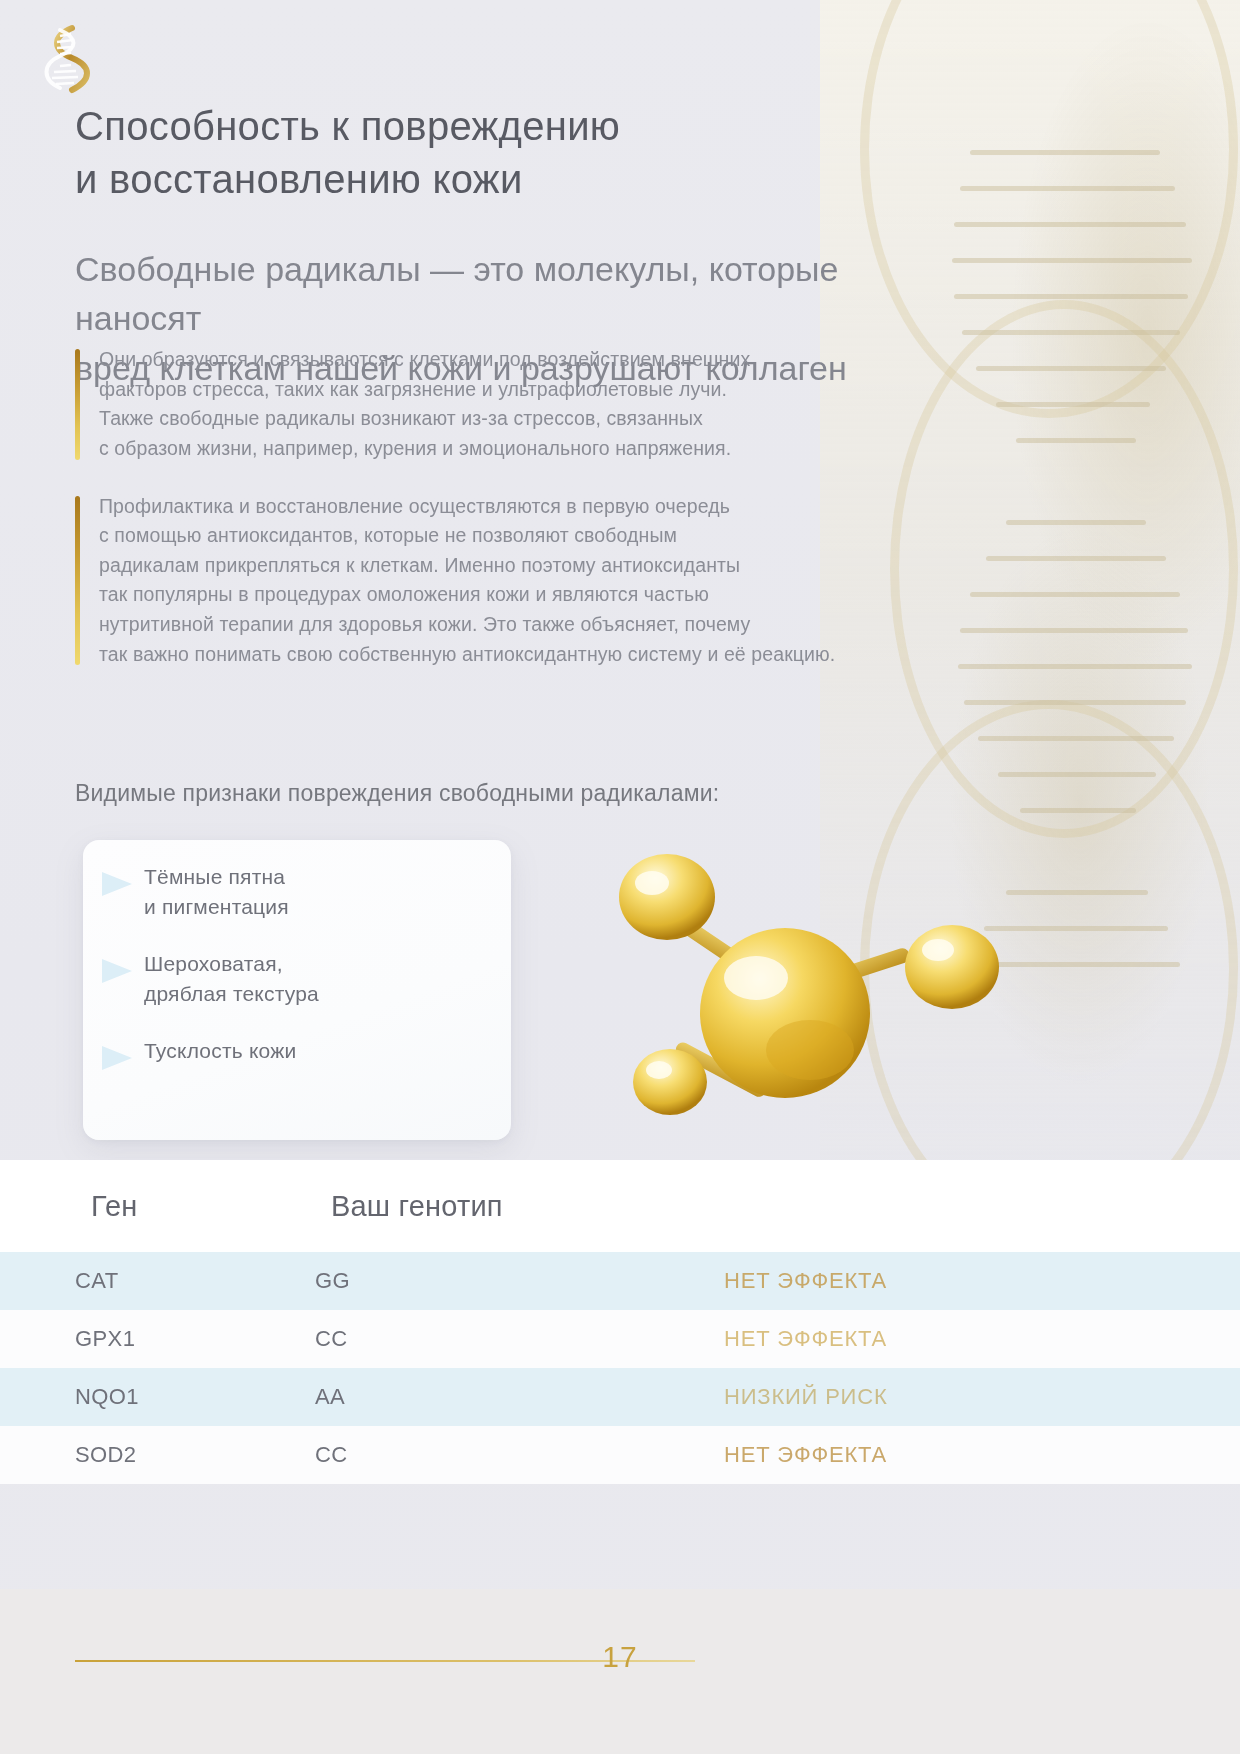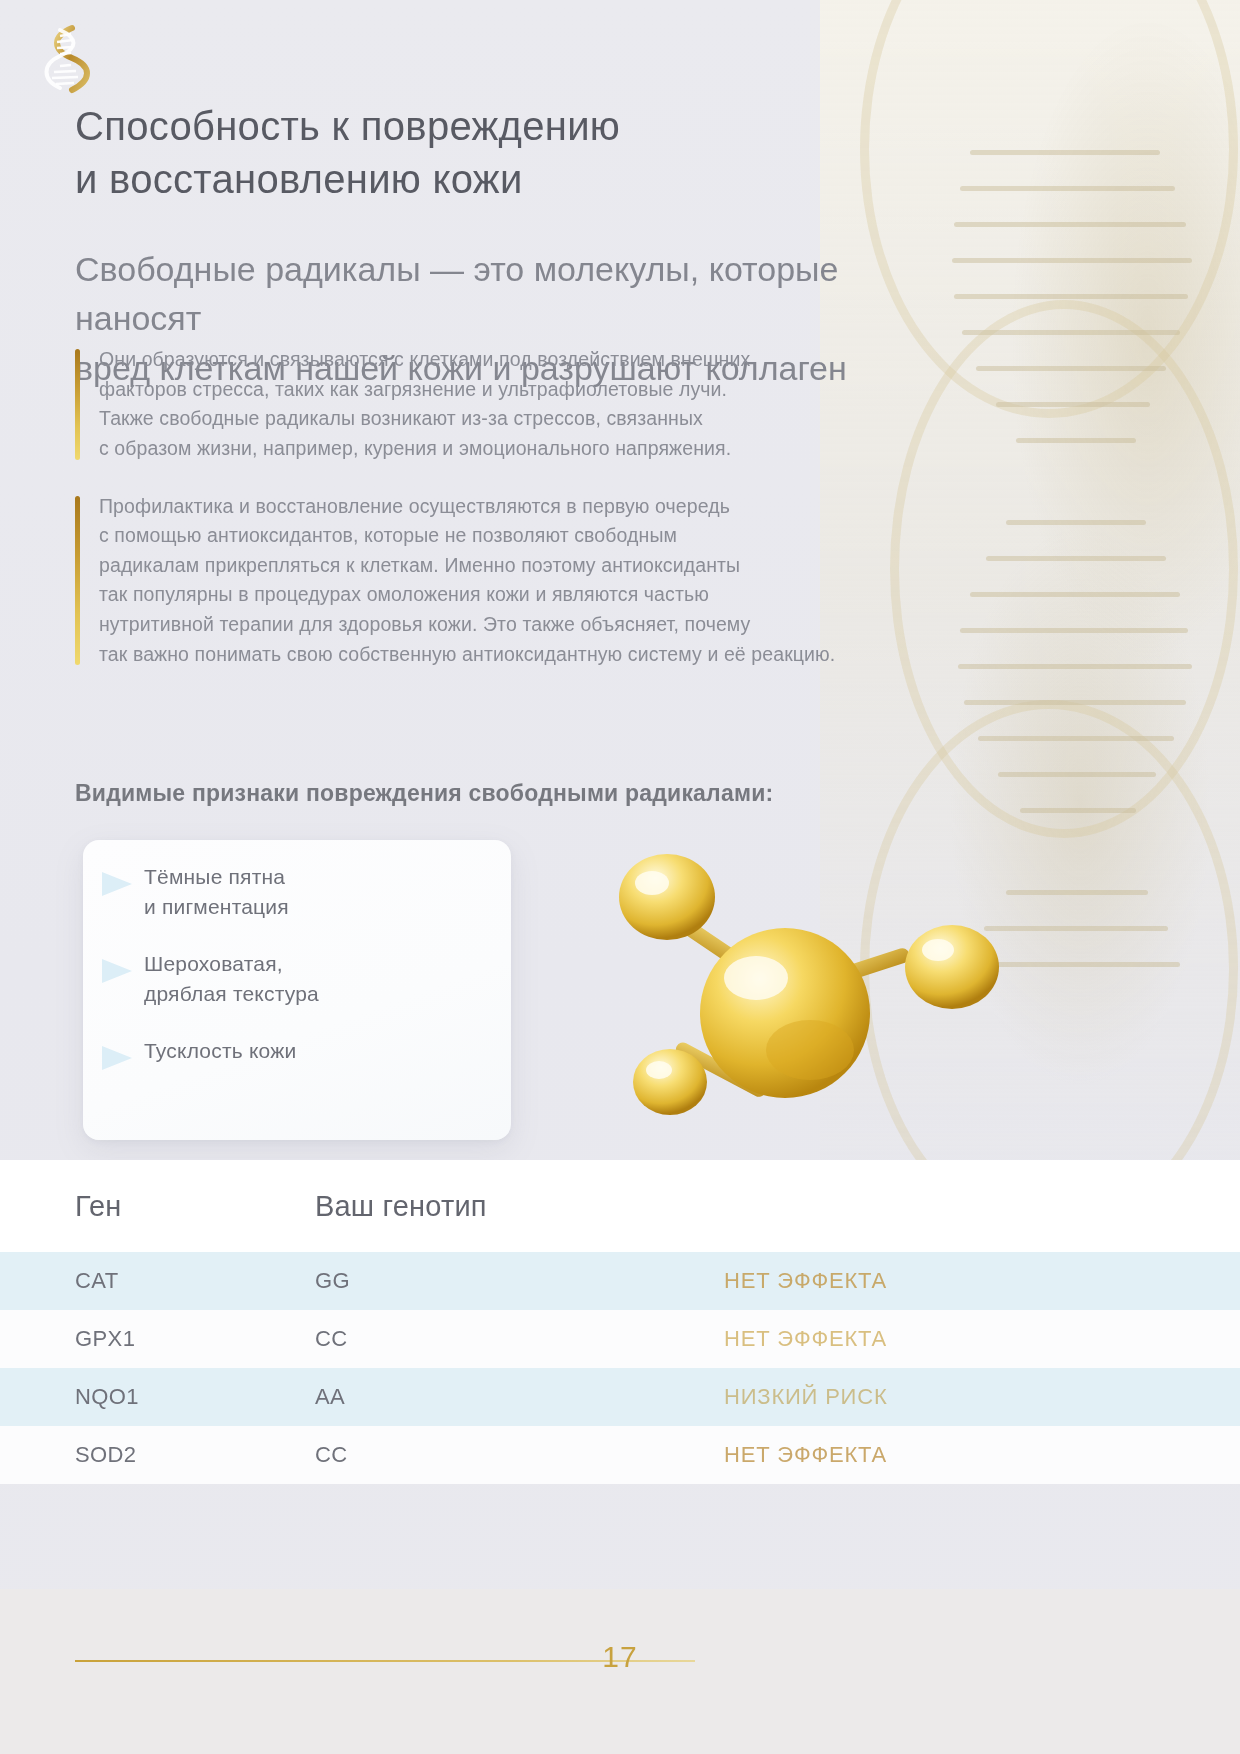--- a/index.html
+++ b/index.html
@@ -45,21 +45,21 @@
     border-radius:3px;
     background:linear-gradient(180deg,#a8781c 0%,#c79c33 35%,#e2c353 70%,#f0d96e 100%);
   }
   .qtext{
     font-size:19.5px;line-height:1.52;font-weight:300;color:#8b8d96;
     white-space:pre-line;letter-spacing:.1px;
   }
 
   .signs-heading{
     position:absolute;left:75px;top:780px;width:900px;
-    font-size:23px;font-weight:700;color:#76787f;letter-spacing:.2px;
+    font-size:23px;font-weight:400;color:#76787f;letter-spacing:.2px;
   }
 
   
   .card{
     position:absolute;left:83px;top:840px;width:428px;height:300px;
     background:linear-gradient(160deg,#fdfdfe 0%,#fbfcfd 60%,#f7f9fb 100%);
     border-radius:16px;
     box-shadow:0 10px 30px rgba(120,125,145,.13), 0 2px 6px rgba(120,125,145,.07);
   }
   .card-list{position:absolute;left:100px;top:862px;width:400px;}
@@ -70,21 +70,21 @@
     font-size:21px;line-height:1.45;font-weight:300;color:#6f717a;
     white-space:pre-line;letter-spacing:.2px;
   }
 
   
   .molecule{position:absolute;left:560px;top:835px;width:470px;height:320px;}
 
   
   .table-wrap{position:absolute;left:0;top:1160px;width:1240px;}
   .t-head{
-    height:92px;background:#ffffff;display:flex;align-items:center;
+    height:92px;background:#ffffff;display:flex;align-items:center;padding-left:16px;
   }
   .t-row{height:58px;display:flex;align-items:center;}
   .t-row.odd{background:#e2f0f6;}
   .t-row.even{background:#fcfcfd;}
   .c1{width:315px;padding-left:75px;box-sizing:border-box;}
   .c2{width:400px;}
   .c3{flex:1;}
   .th{font-size:29px;font-weight:300;color:#63656e;letter-spacing:.2px;}
   .td{font-size:22px;font-weight:300;color:#6f717a;letter-spacing:.4px;}
   .td-res{font-size:22px;font-weight:300;letter-spacing:.8px;margin-left:9px;}

